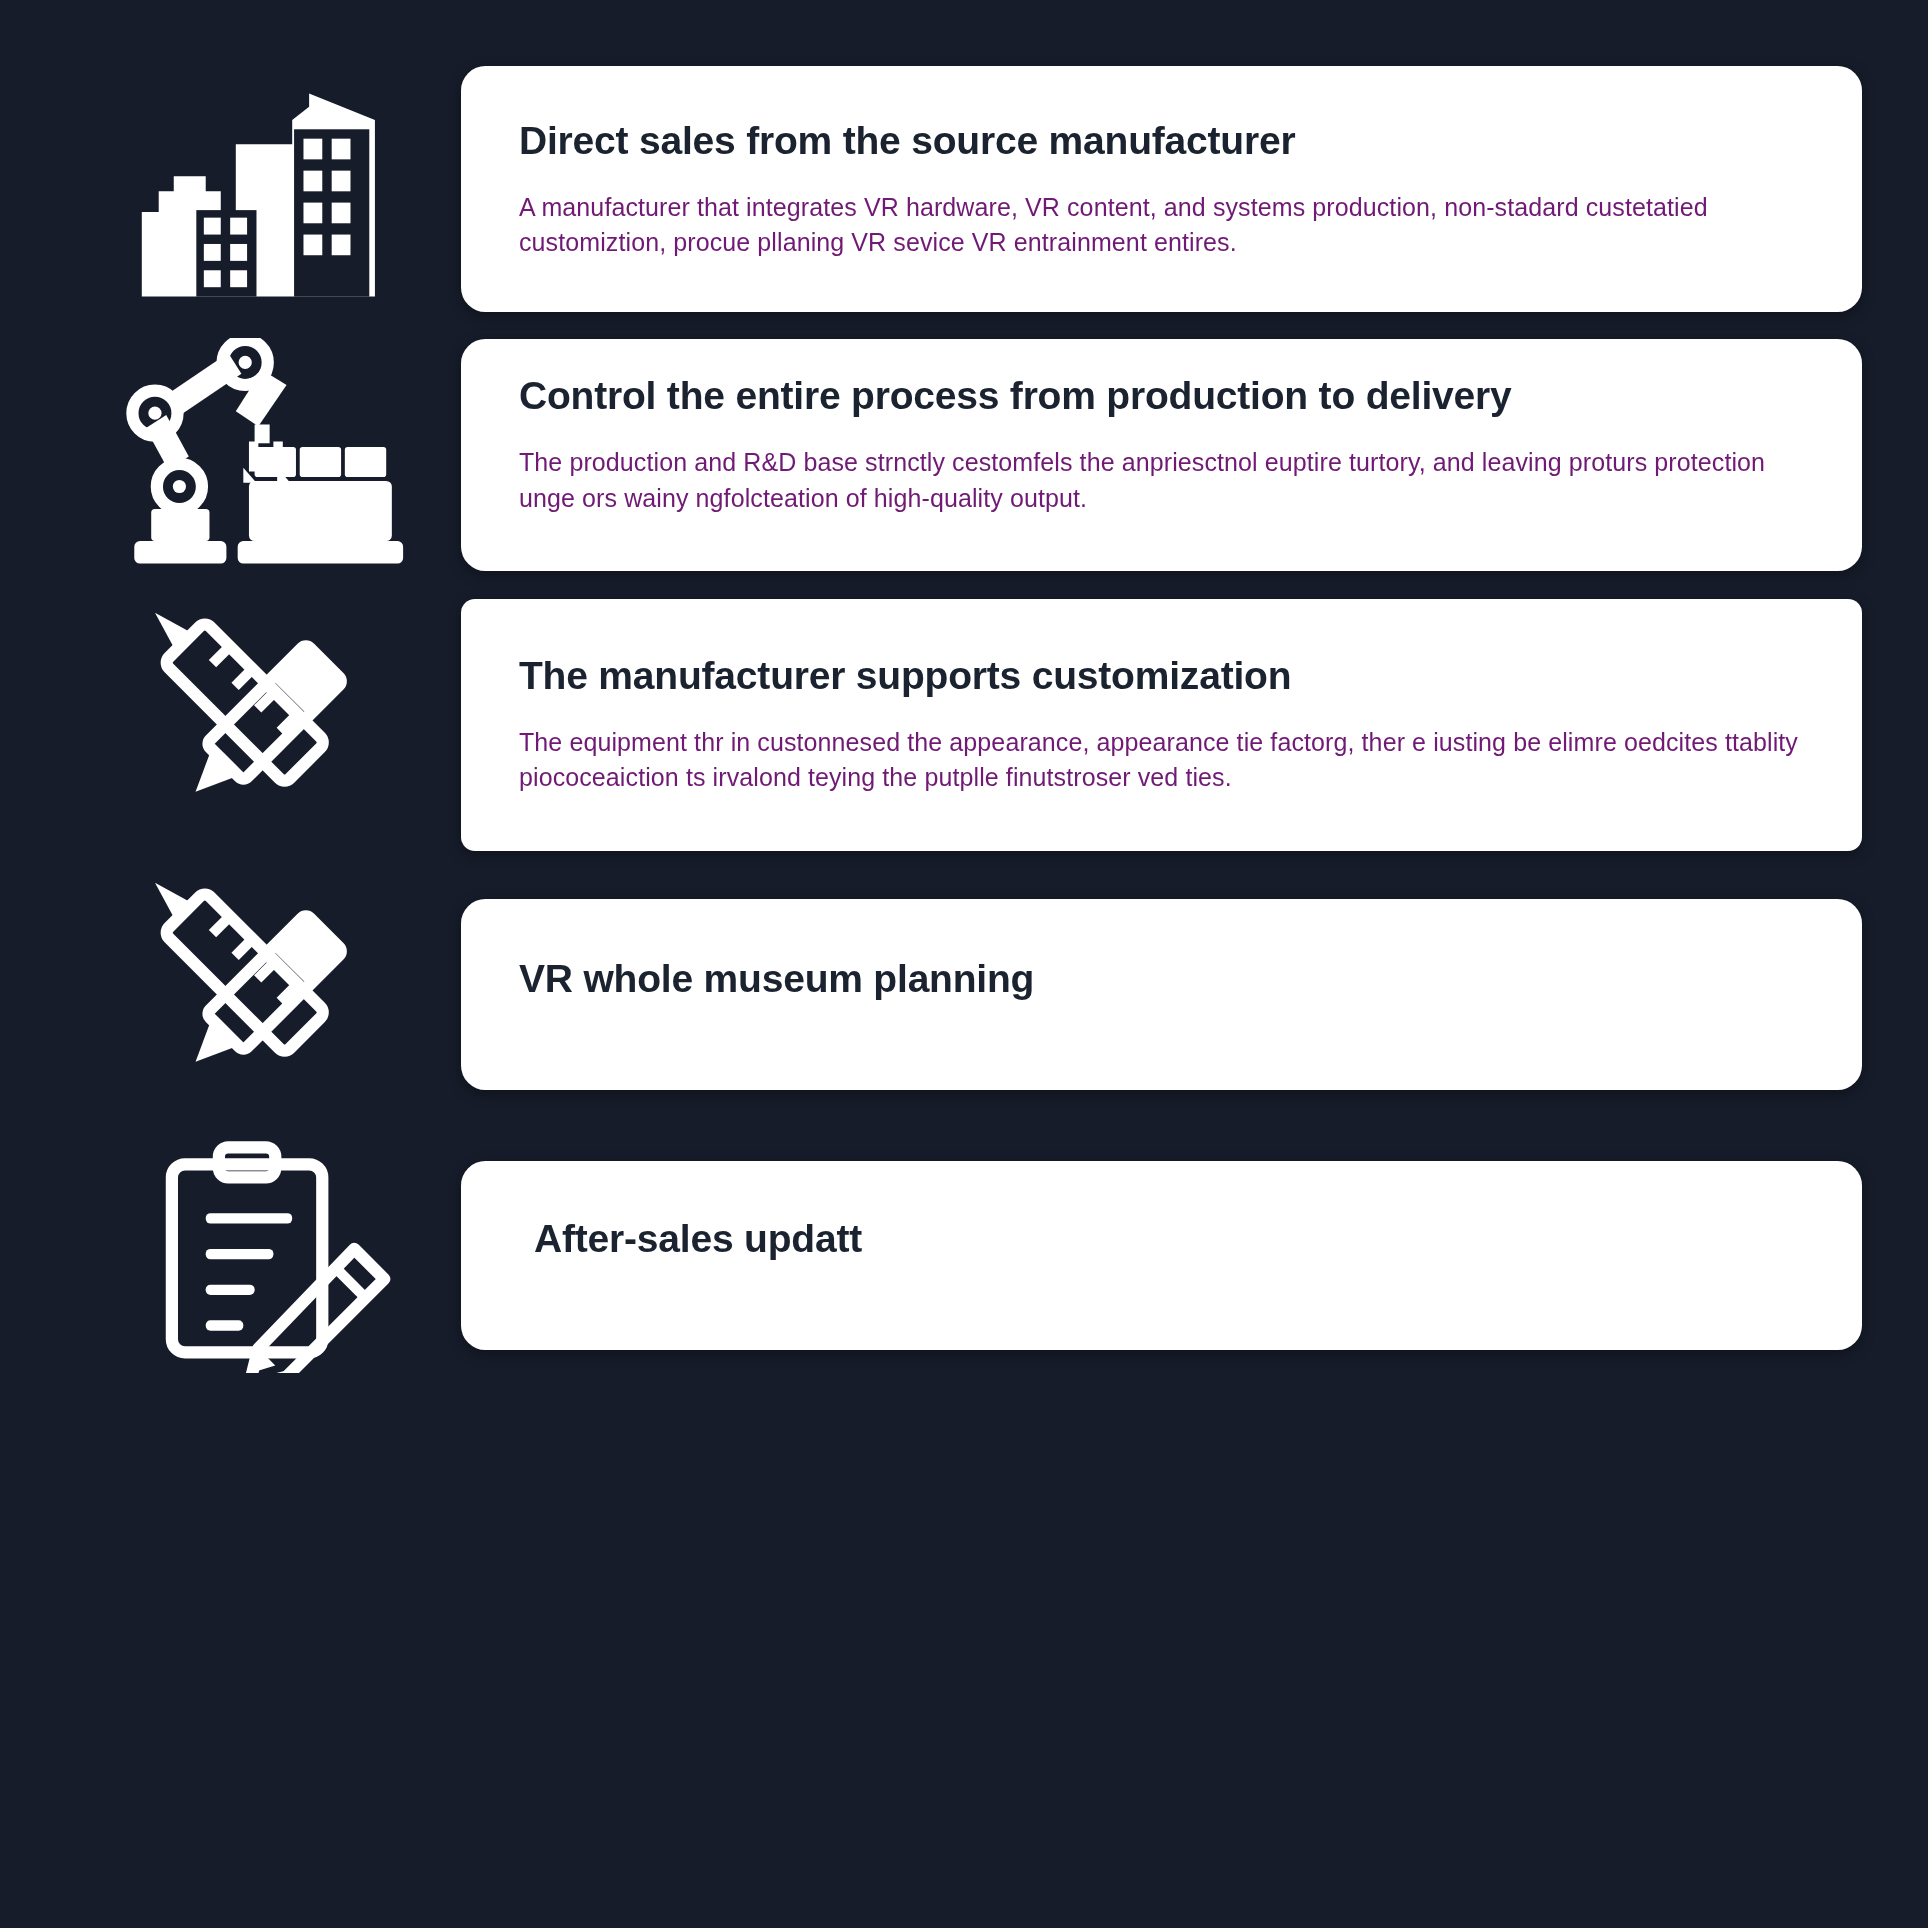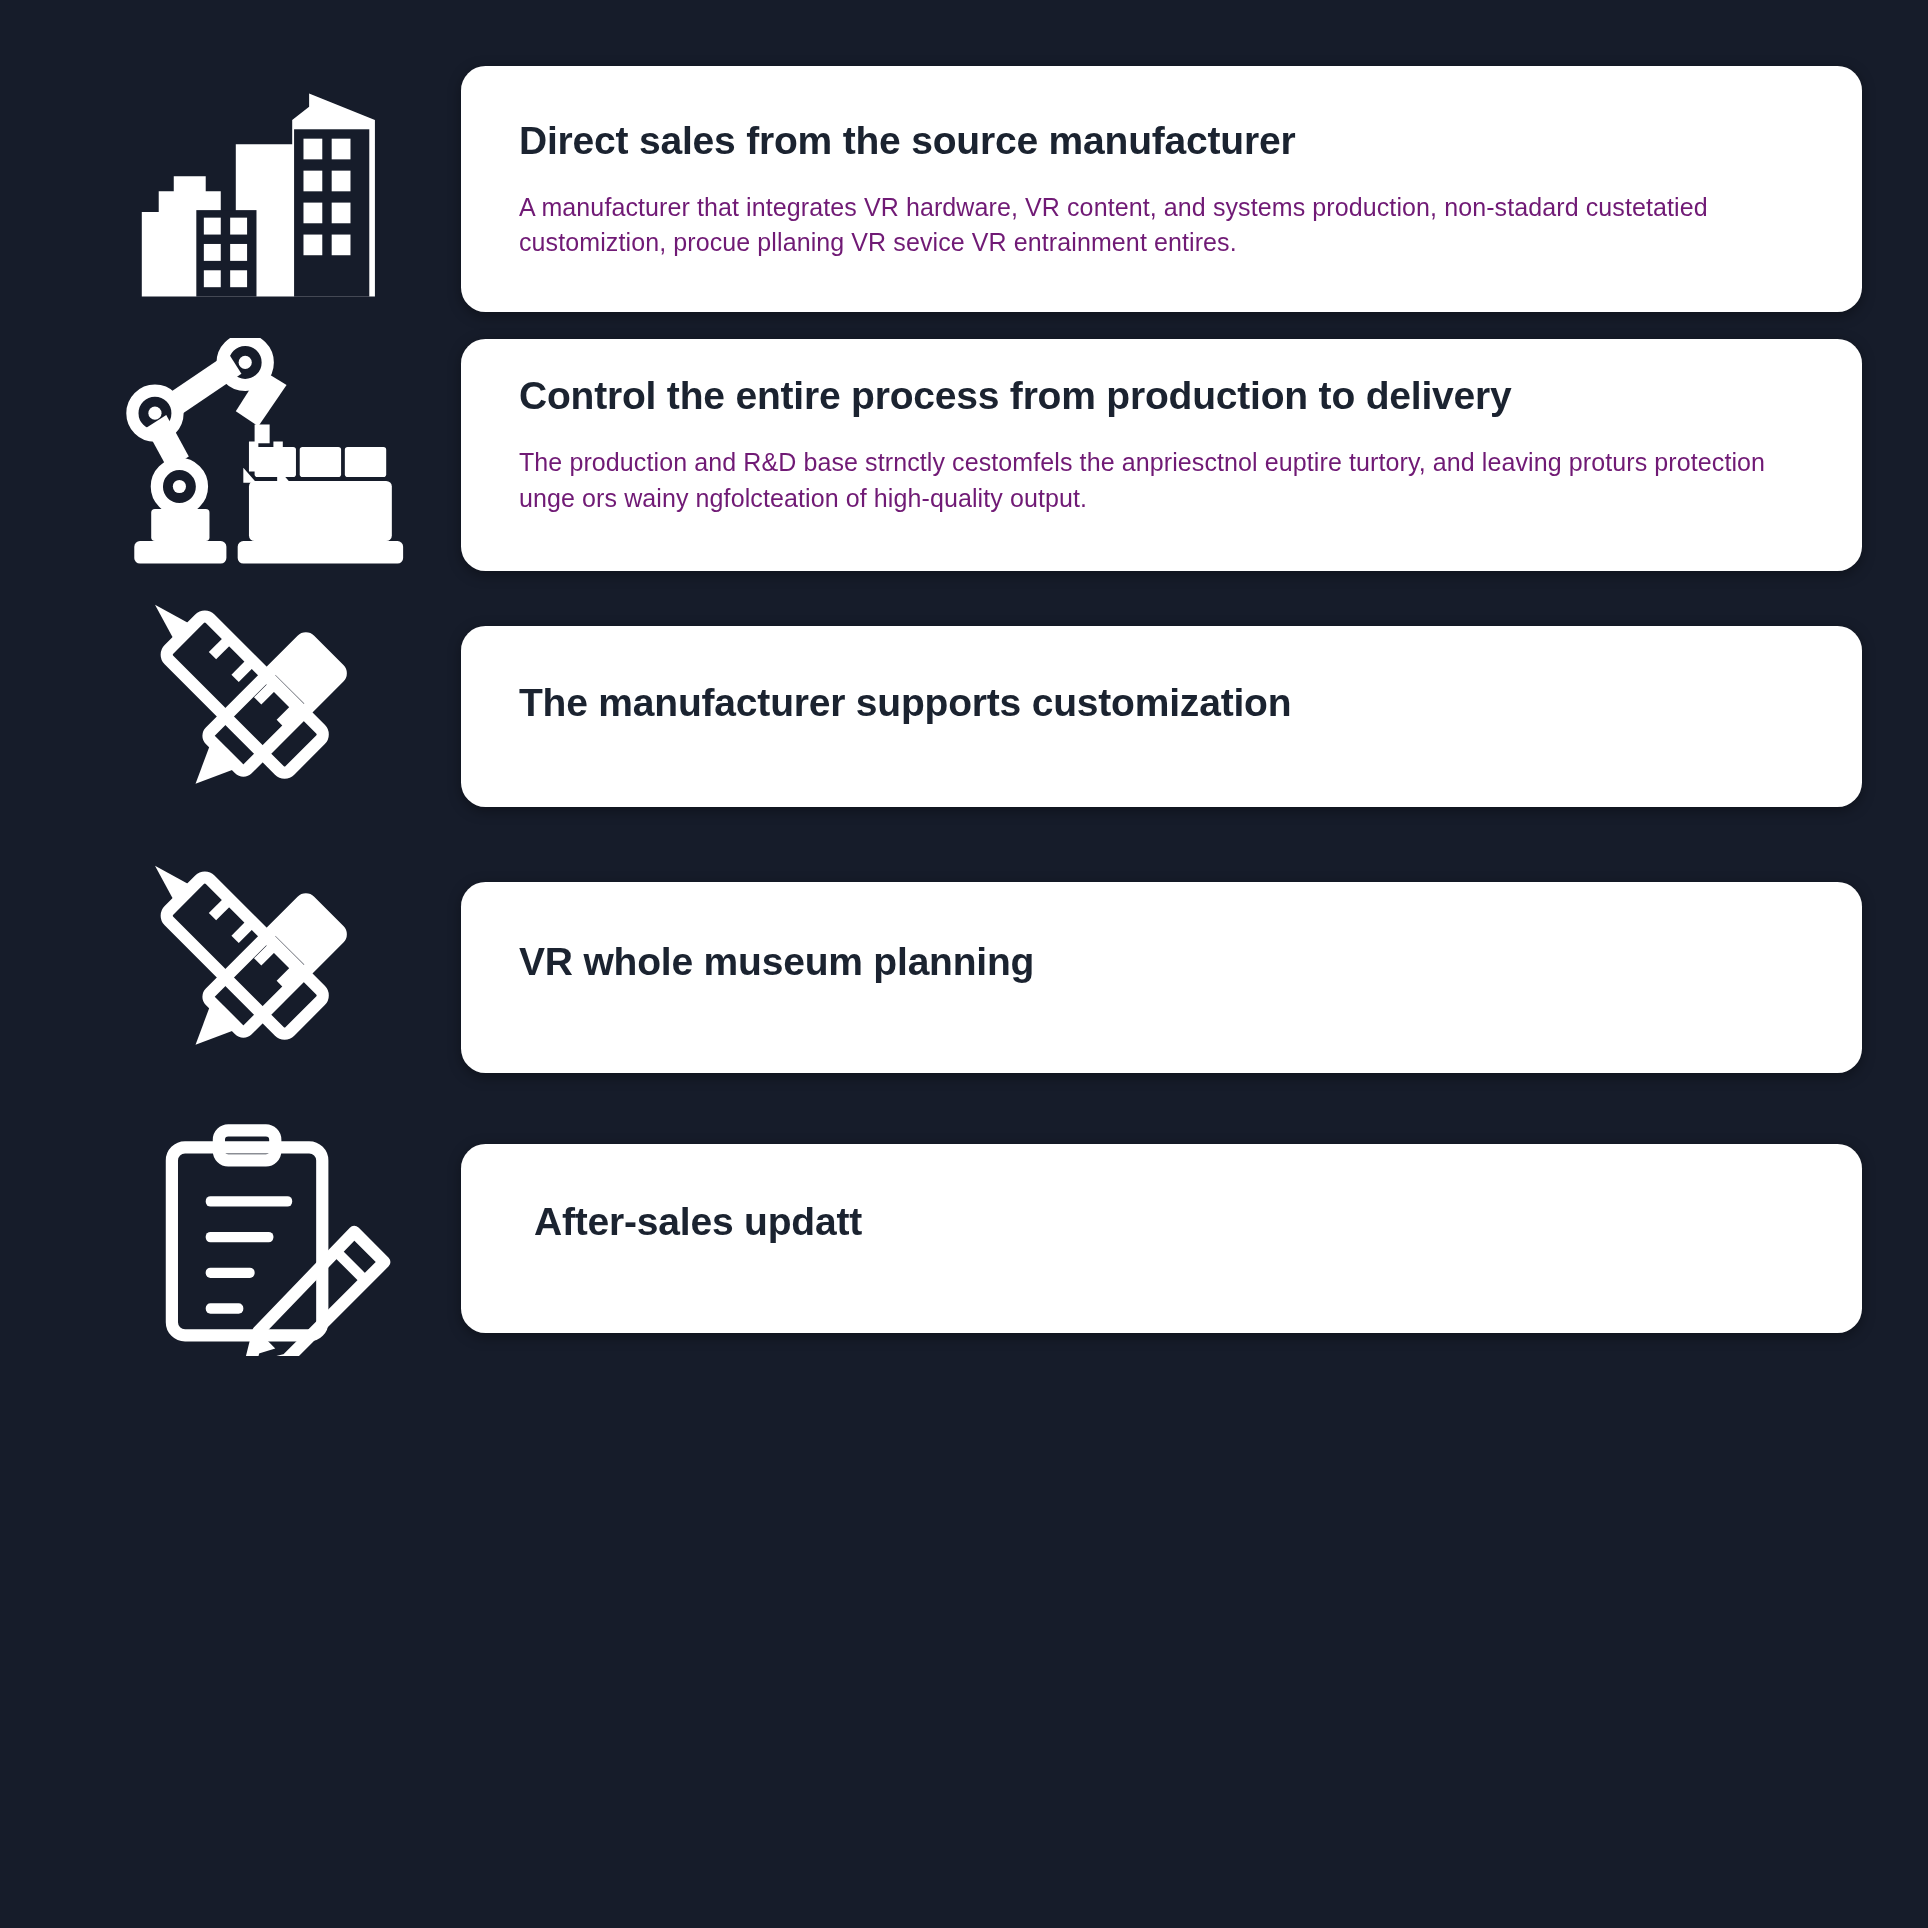--- a/index.html
+++ b/index.html
@@ -63,21 +63,21 @@
   .card-body {
     font-size: 25px;
     color: #701a75;
     line-height: 1.42;
     margin: 0;
     letter-spacing: 0.1px;
   }
   
   .row-1 .card { padding-top: 53px; padding-bottom: 51px; }
   .row-2 .card { padding-top: 35px; padding-bottom: 55px; }
-  .row-3 .card { padding-top: 55px; padding-bottom: 55px; }
+  .row-3 .card { padding-top: 55px; padding-bottom: 55px; border-radius: 14px; }
   .row-4 .card { padding-top: 58px; padding-bottom: 62px; }
   .row-5 .card { padding-top: 56px; padding-bottom: 62px; }
   .row-5 .card-title { padding-left: 15px; }
 </style>
 </head>
 <body>
 
 <div class="page">
   <div class="feature-list">
 
@@ -153,20 +153,21 @@
           <g transform="rotate(-45 150 125)">
             <rect x="92" y="96" width="150" height="56" rx="6" fill="none" stroke="#ffffff" stroke-width="13"></rect>
             <rect x="190" y="96" width="52" height="56" rx="6"></rect>
             <rect x="176" y="96" width="11" height="56"></rect>
             <path d="M92 104 L48 124 L92 144 z"></path>
           </g>
         </svg>
       </div>
       <div class="card">
         <h2 class="card-title">The manufacturer supports customization</h2>
+        <p class="card-body">The equipment thr in custonnesed the appearance, appearance tie factorg, ther e iusting be elimre oedcites ttablity piococeaiction ts irvalond teying the putplle finutstroser ved ties.</p>
       </div>
     </div>
 
     <div class="feature-row row-4">
       <div class="icon-cell">
         <svg width="282" height="235" viewBox="0 0 300 250" fill="#ffffff" aria-hidden="true">
           <g transform="rotate(45 150 125)">
             <rect x="28" y="92" width="182" height="62" rx="8" fill="none" stroke="#ffffff" stroke-width="13"></rect>
             <rect x="60" y="92" width="11" height="26"></rect>
             <rect x="94" y="92" width="11" height="26"></rect>

